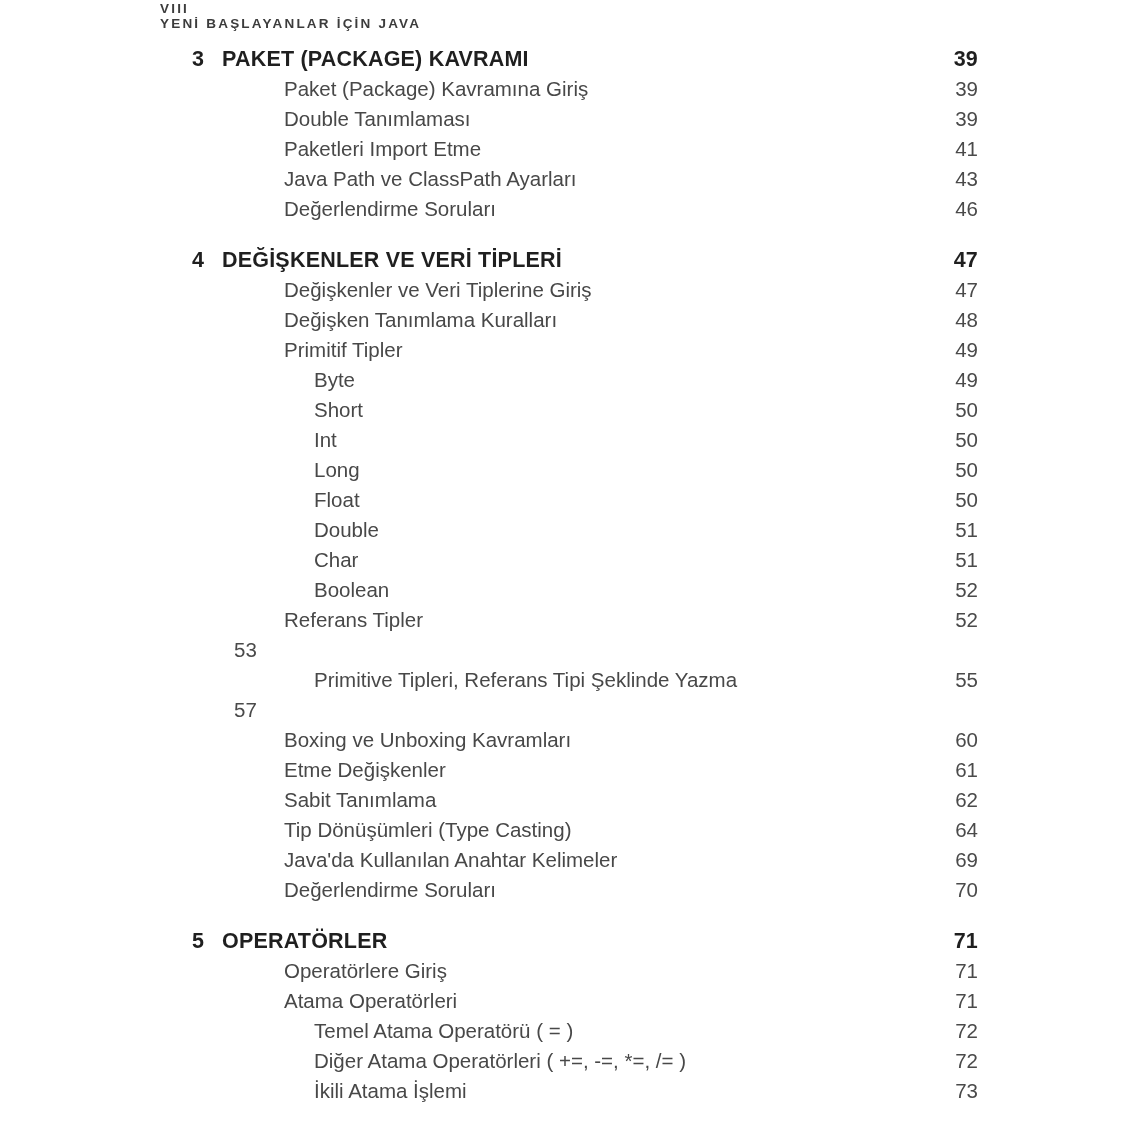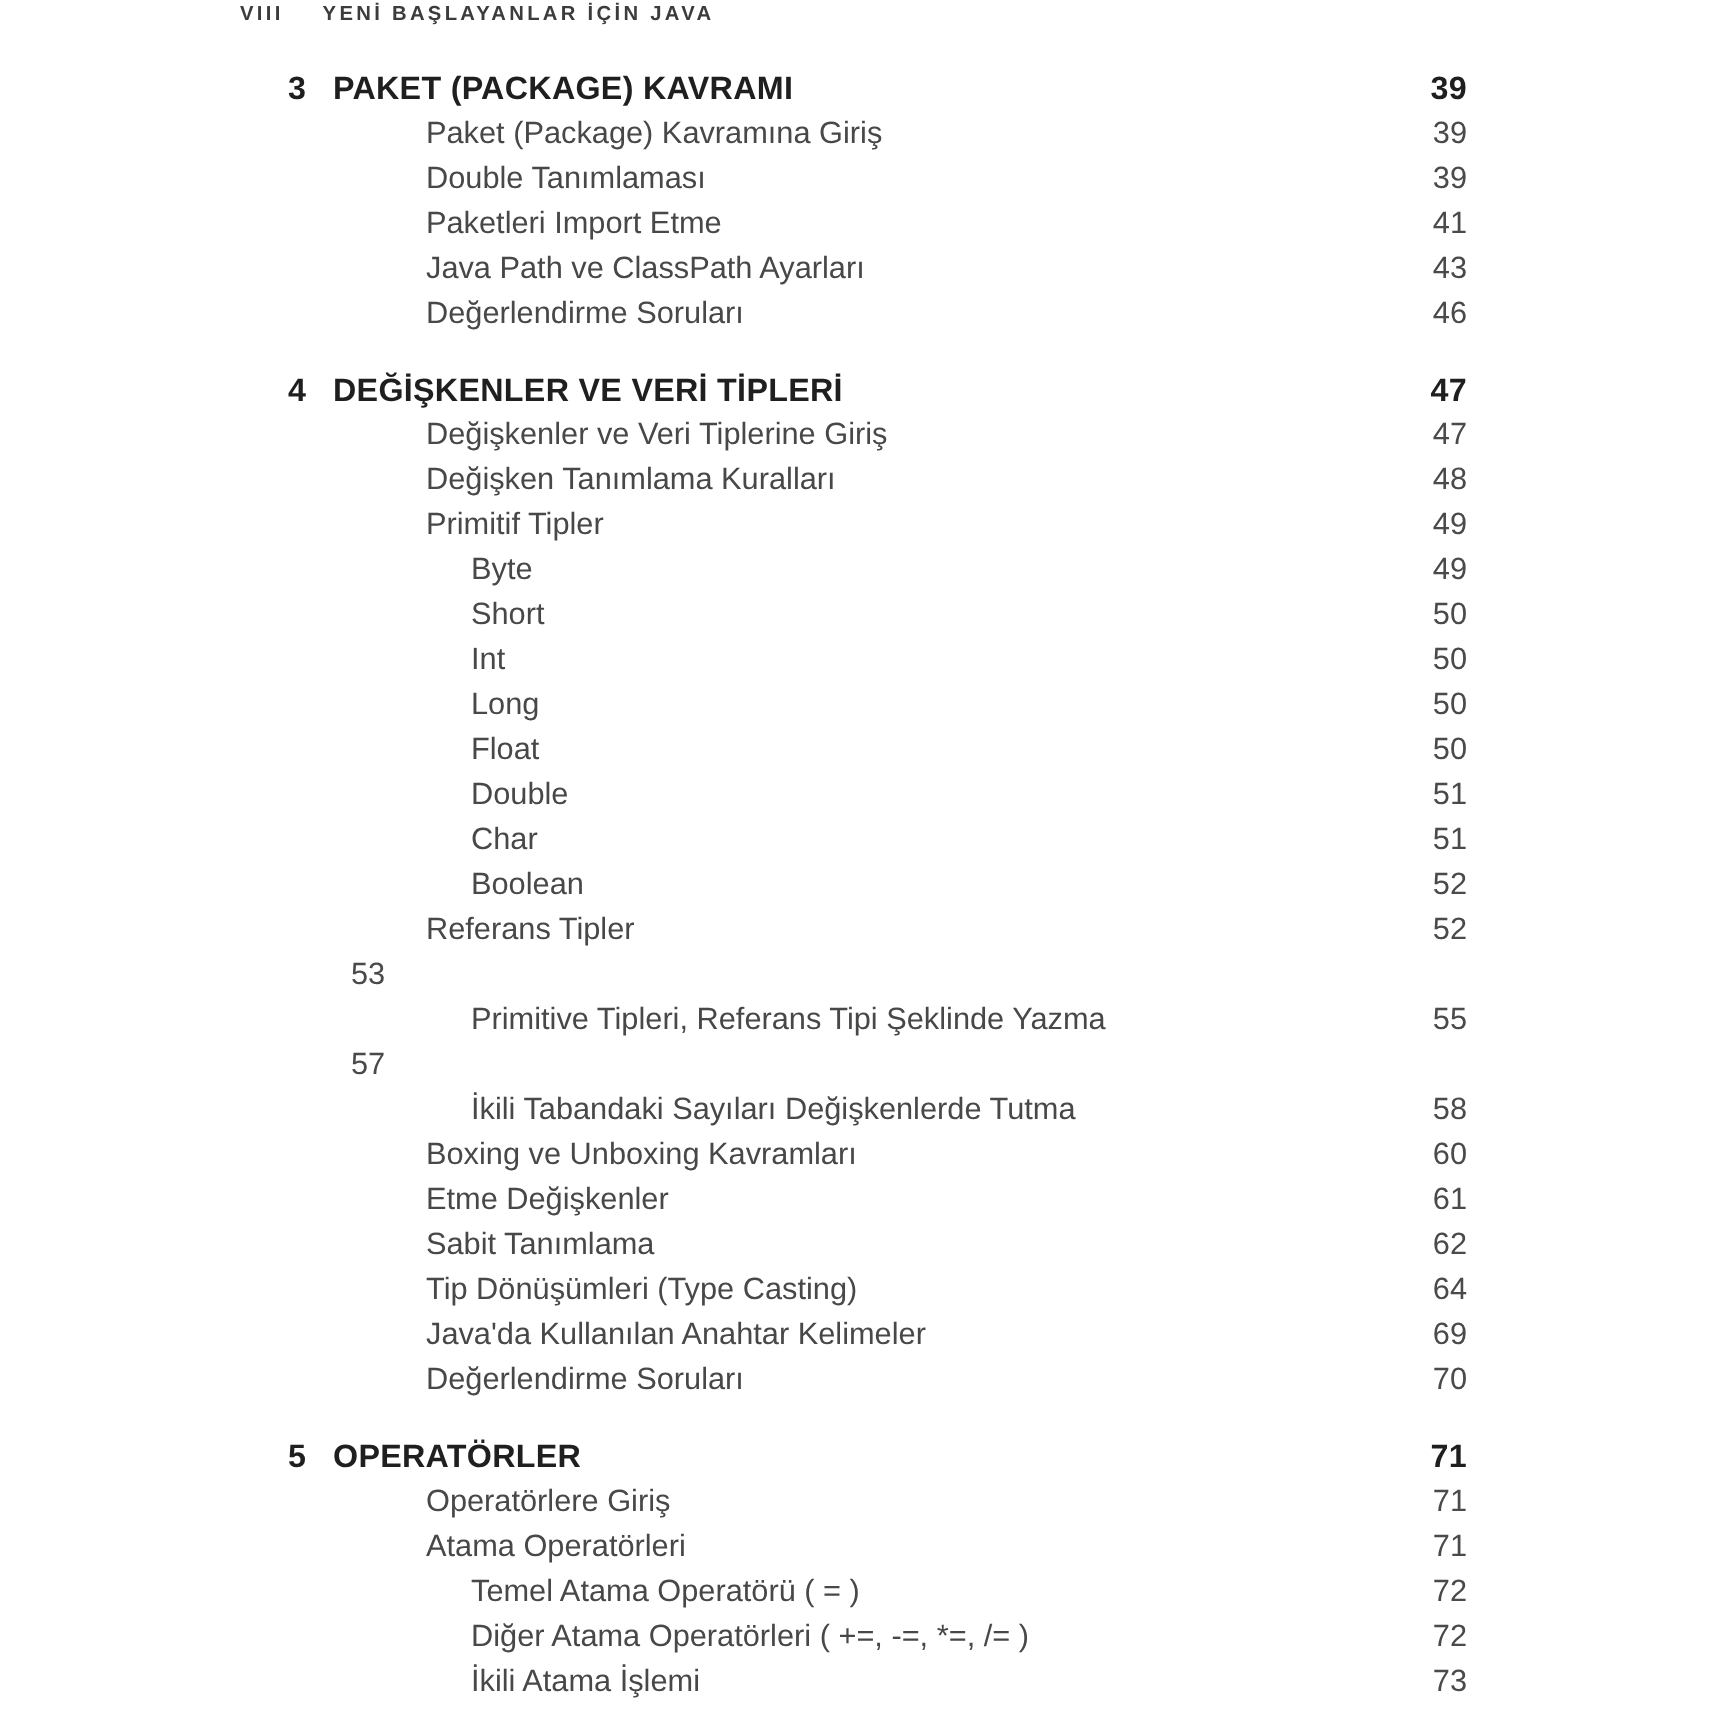--- a/index.html
+++ b/index.html
@@ -17,20 +17,21 @@
   }
   .doc-header {
     position: absolute;
     top: 1px; left: 160px;
     display: flex;
     align-items: baseline;
     font-size: 13.5px;
     font-weight: bold;
     color: #3c3c3c;
     letter-spacing: 2.2px;
+    flex-direction: column;
   }
   .doc-header .folio { margin-right: 26px; }
   .toc {
     position: absolute;
     top: 44px; left: 160px;
     width: 818px;
   }
   .chapter-block { margin-top: 0; }
   .chapter-block + .chapter-block { margin-top: 21px; }
   .row {
@@ -204,25 +205,20 @@
     <span class="num-col"></span>
     <span class="label">Primitive Tipleri, Referans Tipi Şeklinde Yazma</span>
     <span class="pageno">55</span>
   </div>
 
   <div class="row level-2">
     <span class="num-col"></span>
     <span class="pageno">57</span>
   </div>
 
-  <div class="row level-2">
-    <span class="num-col"></span>
-    <span class="label">İkili Tabandaki Sayıları Değişkenlerde Tutma</span>
-    <span class="pageno">58</span>
-  </div>
 
   <div class="row level-1">
     <span class="num-col"></span>
     <span class="label">Boxing ve Unboxing Kavramları</span>
     <span class="pageno">60</span>
   </div>
 
   <div class="row level-1">
     <span class="num-col"></span>
     <span class="label">Etme Değişkenler</span>

